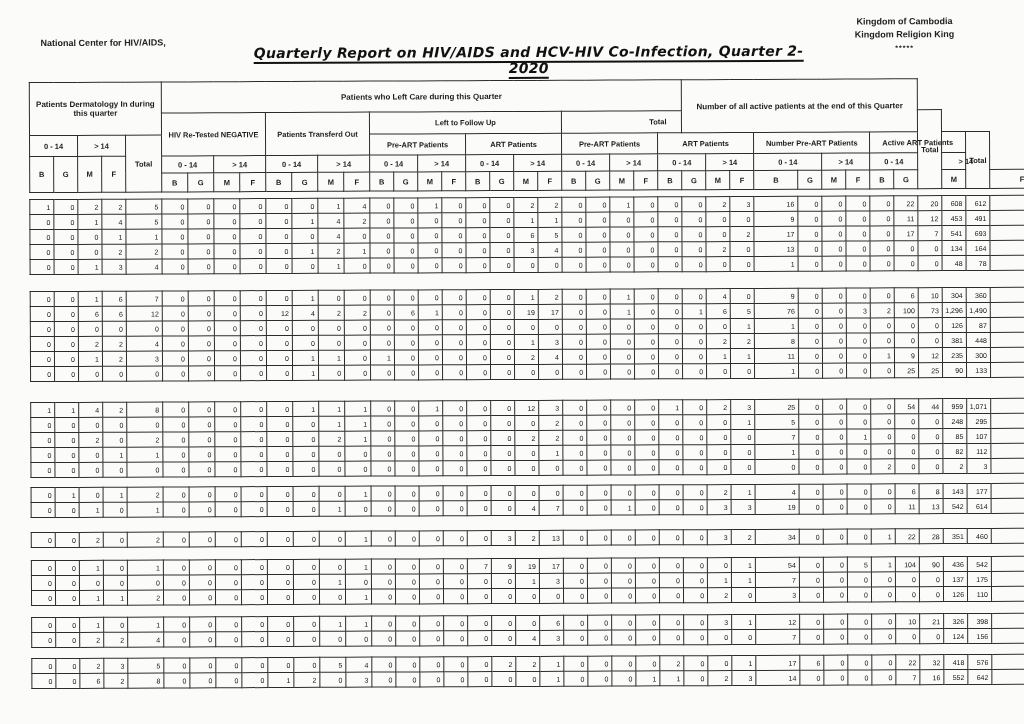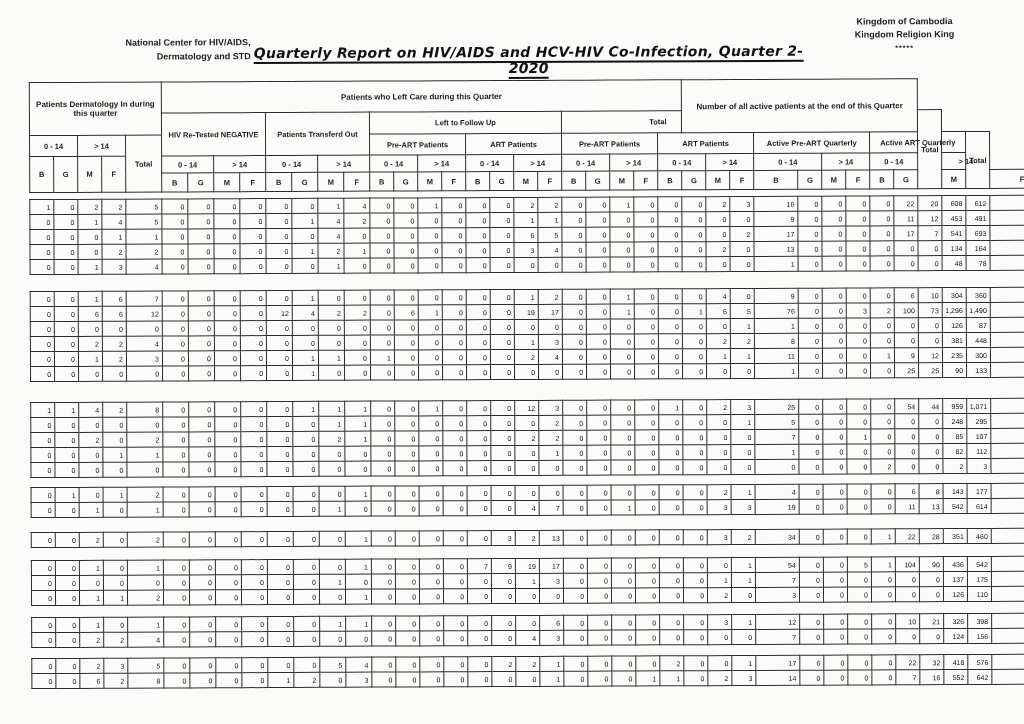--- a/index.html
+++ b/index.html
@@ -4,21 +4,21 @@
 <style>
   html,body{margin:0;padding:0}
   body{
     width:1024px;height:724px;
     background:#fbfbf9;
     font-family:"Liberation Sans",sans-serif;
     color:#161616;position:relative;overflow:hidden;
   }
   .sheet{position:absolute;inset:0;transform:rotate(-0.25deg)}
   .org{
-    position:absolute;left:42px;top:34px;width:210px;text-align:right;
+    position:absolute;left:42px;top:34px;width:210px;text-align:left;
     font-size:9px;font-weight:bold;line-height:14px;color:#222;
   }
   .title{
     position:absolute;left:240px;top:44px;width:580px;text-align:center;
     font-size:14px;font-weight:bold;font-style:italic;
     font-family:"DejaVu Sans",sans-serif;color:#111;
   }
   .title .ul{border-bottom:2px solid #111;padding-bottom:1px;letter-spacing:.3px}
   .kingdom{
     position:absolute;right:28px;top:10px;width:180px;text-align:center;
@@ -46,21 +46,20 @@
   table.body-grid{margin:0}
   #hdrtable{margin-bottom:6px}
 </style>
 </head>
 <body>
 
 <div class="sheet">
 
   <div class="org">
     <div>National Center for HIV/AIDS,</div>
-    <div>Dermatology and STD</div>
   </div>
 
   <div class="title">
     <span class="ul">Quarterly Report on HIV/AIDS and HCV-HIV Co-Infection, Quarter 2-2020</span>
   </div>
 
   <div class="kingdom">
     <div>Kingdom of Cambodia</div>
     <div>Kingdom Religion King</div>
     <div class="stars">*****</div>
@@ -123,22 +122,22 @@
             <th colspan="1" rowspan="4">Total</th>
           </tr>
           <tr class="h3">
             <th colspan="2" rowspan="1">0 - 14</th>
             <th colspan="2" rowspan="1">&gt; 14</th>
             <th colspan="1" rowspan="3">Total</th>
             <th colspan="4" rowspan="1">Pre-ART Patients</th>
             <th colspan="4" rowspan="1">ART Patients</th>
             <th colspan="4" rowspan="1">Pre-ART Patients</th>
             <th colspan="4" rowspan="1">ART Patients</th>
-            <th colspan="4" rowspan="1">Active Pre-ART Quarterly</th>
-            <th colspan="4" rowspan="1">Active ART Quarterly</th>
+            <th colspan="4" rowspan="1">Number Pre-ART Patients</th>
+            <th colspan="4" rowspan="1">Active ART Patients</th>
             <th colspan="1" rowspan="3">Total</th>
           </tr>
           <tr class="h4">
             <th colspan="1" rowspan="2">B</th>
             <th colspan="1" rowspan="2">G</th>
             <th colspan="1" rowspan="2">M</th>
             <th colspan="1" rowspan="2">F</th>
             <th colspan="2" rowspan="1">0 - 14</th>
             <th colspan="2" rowspan="1">&gt; 14</th>
             <th colspan="2" rowspan="1">0 - 14</th>

